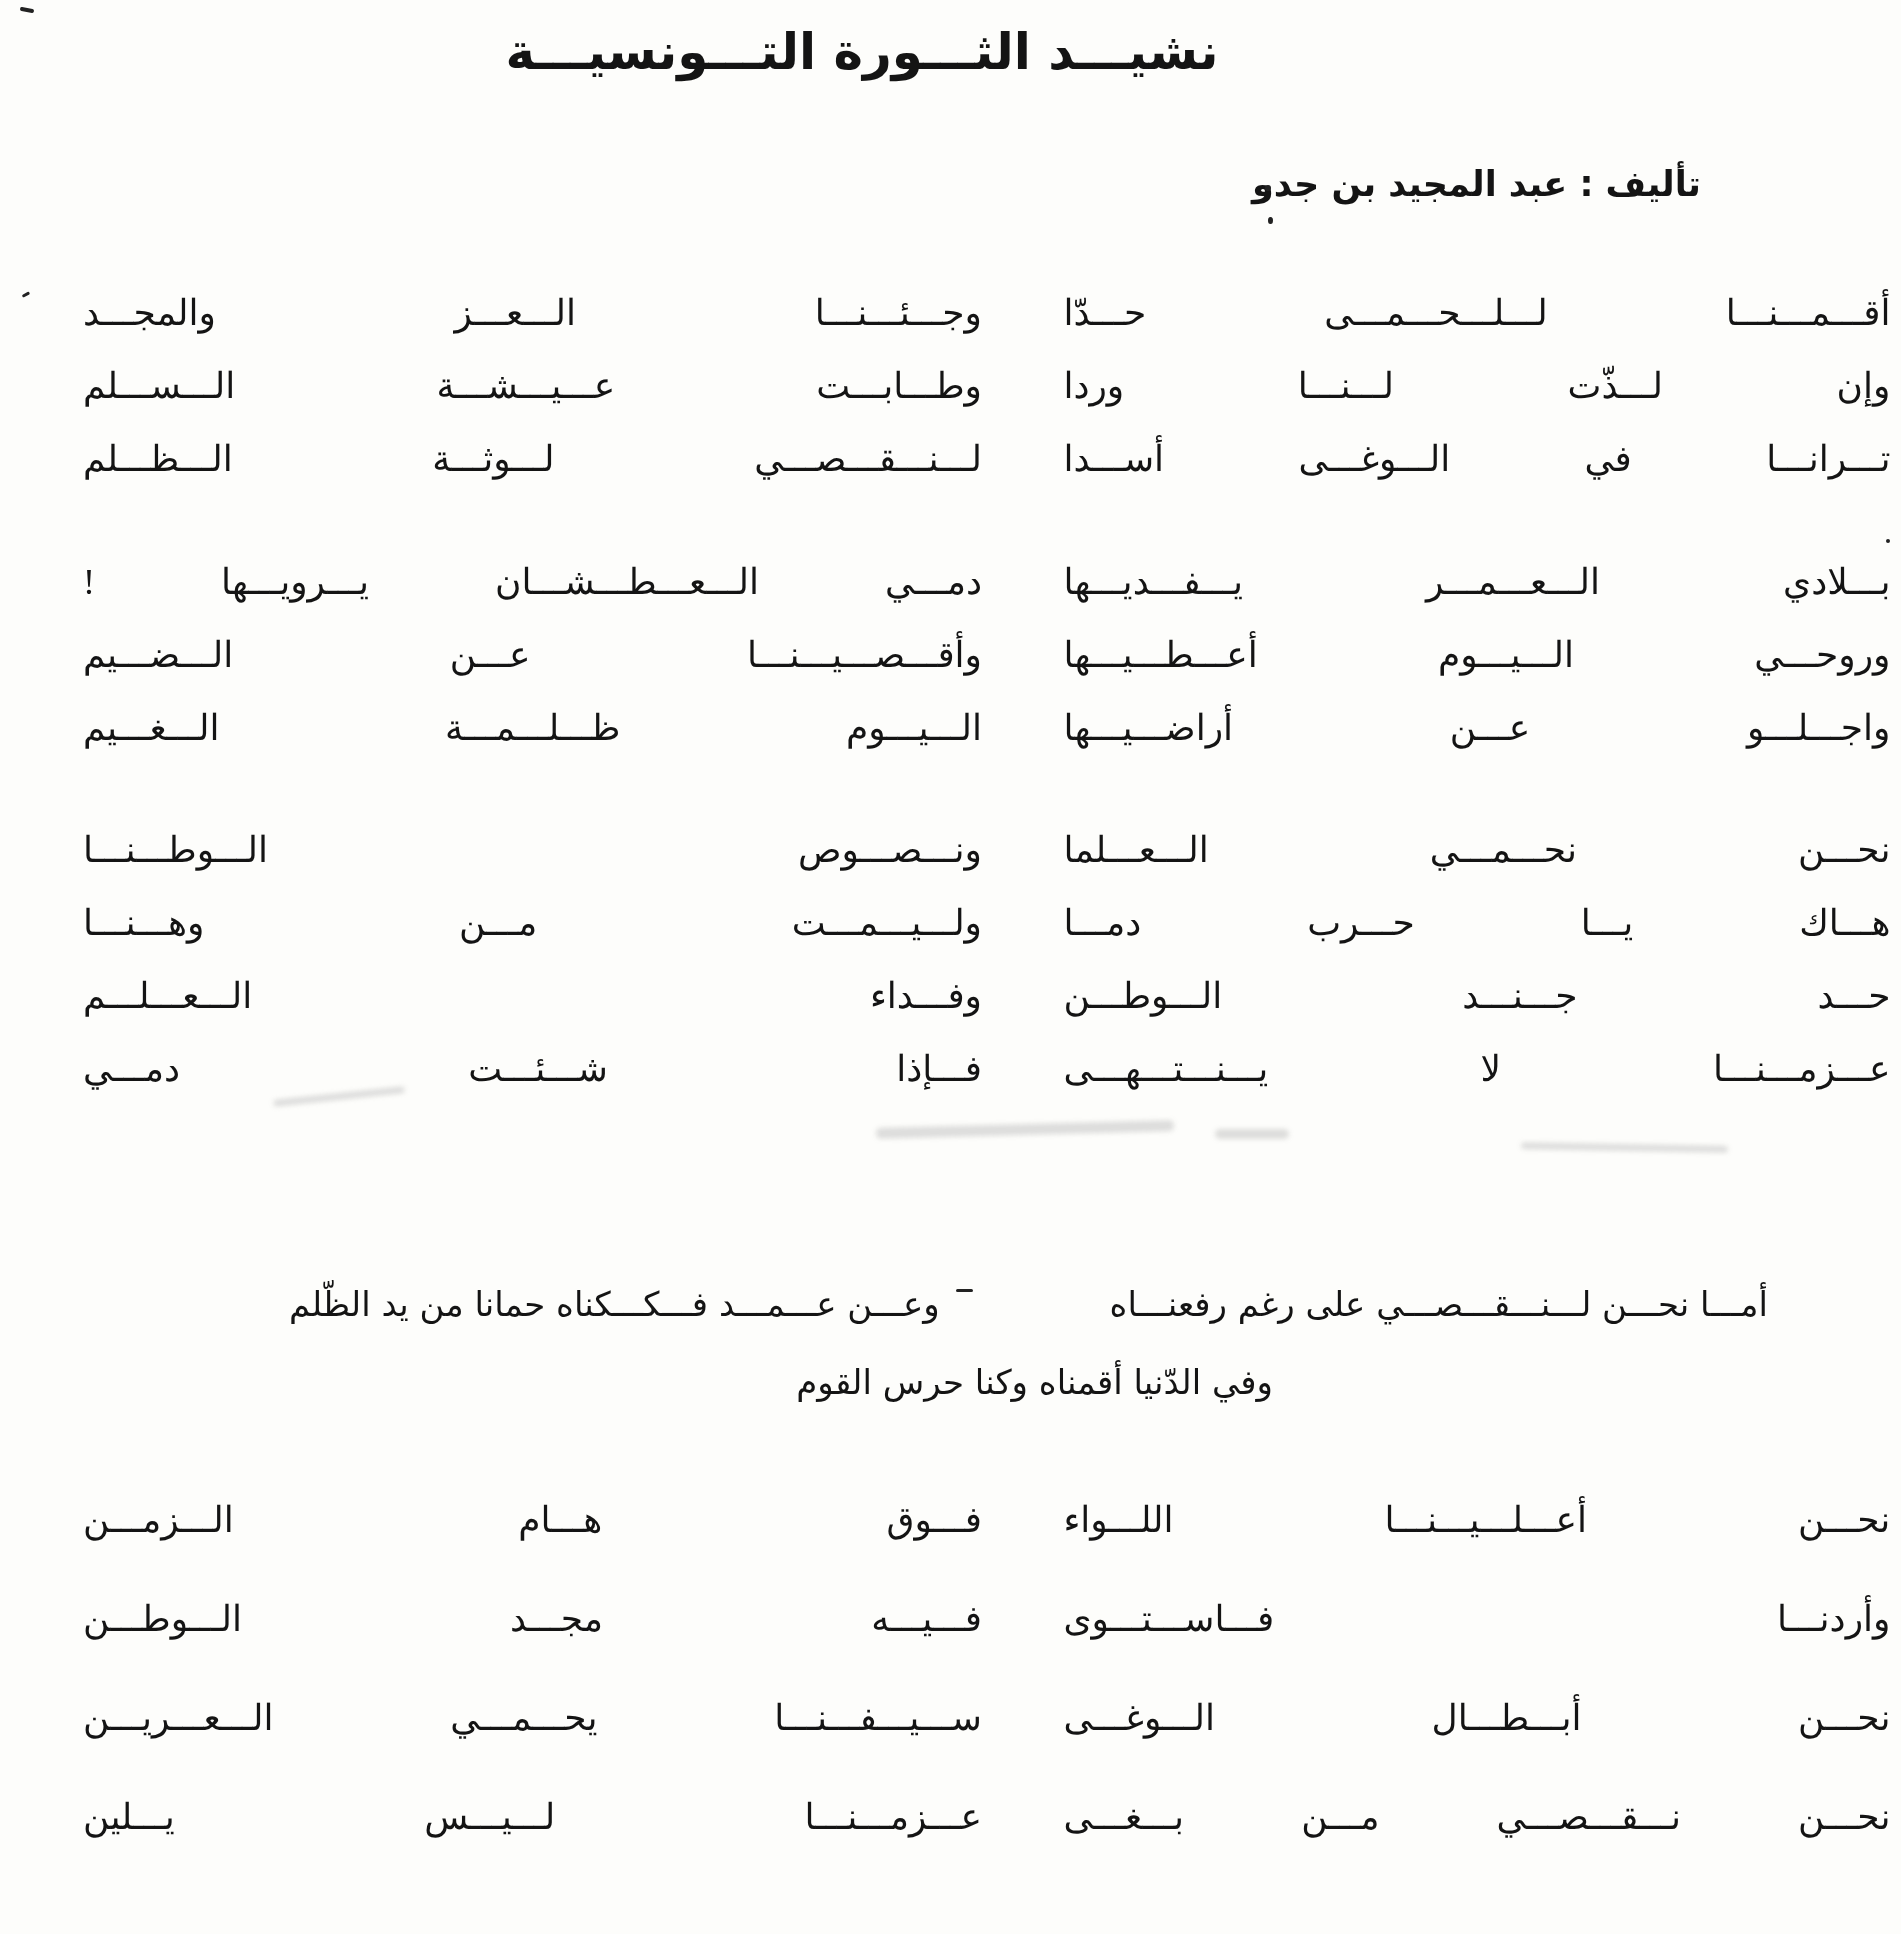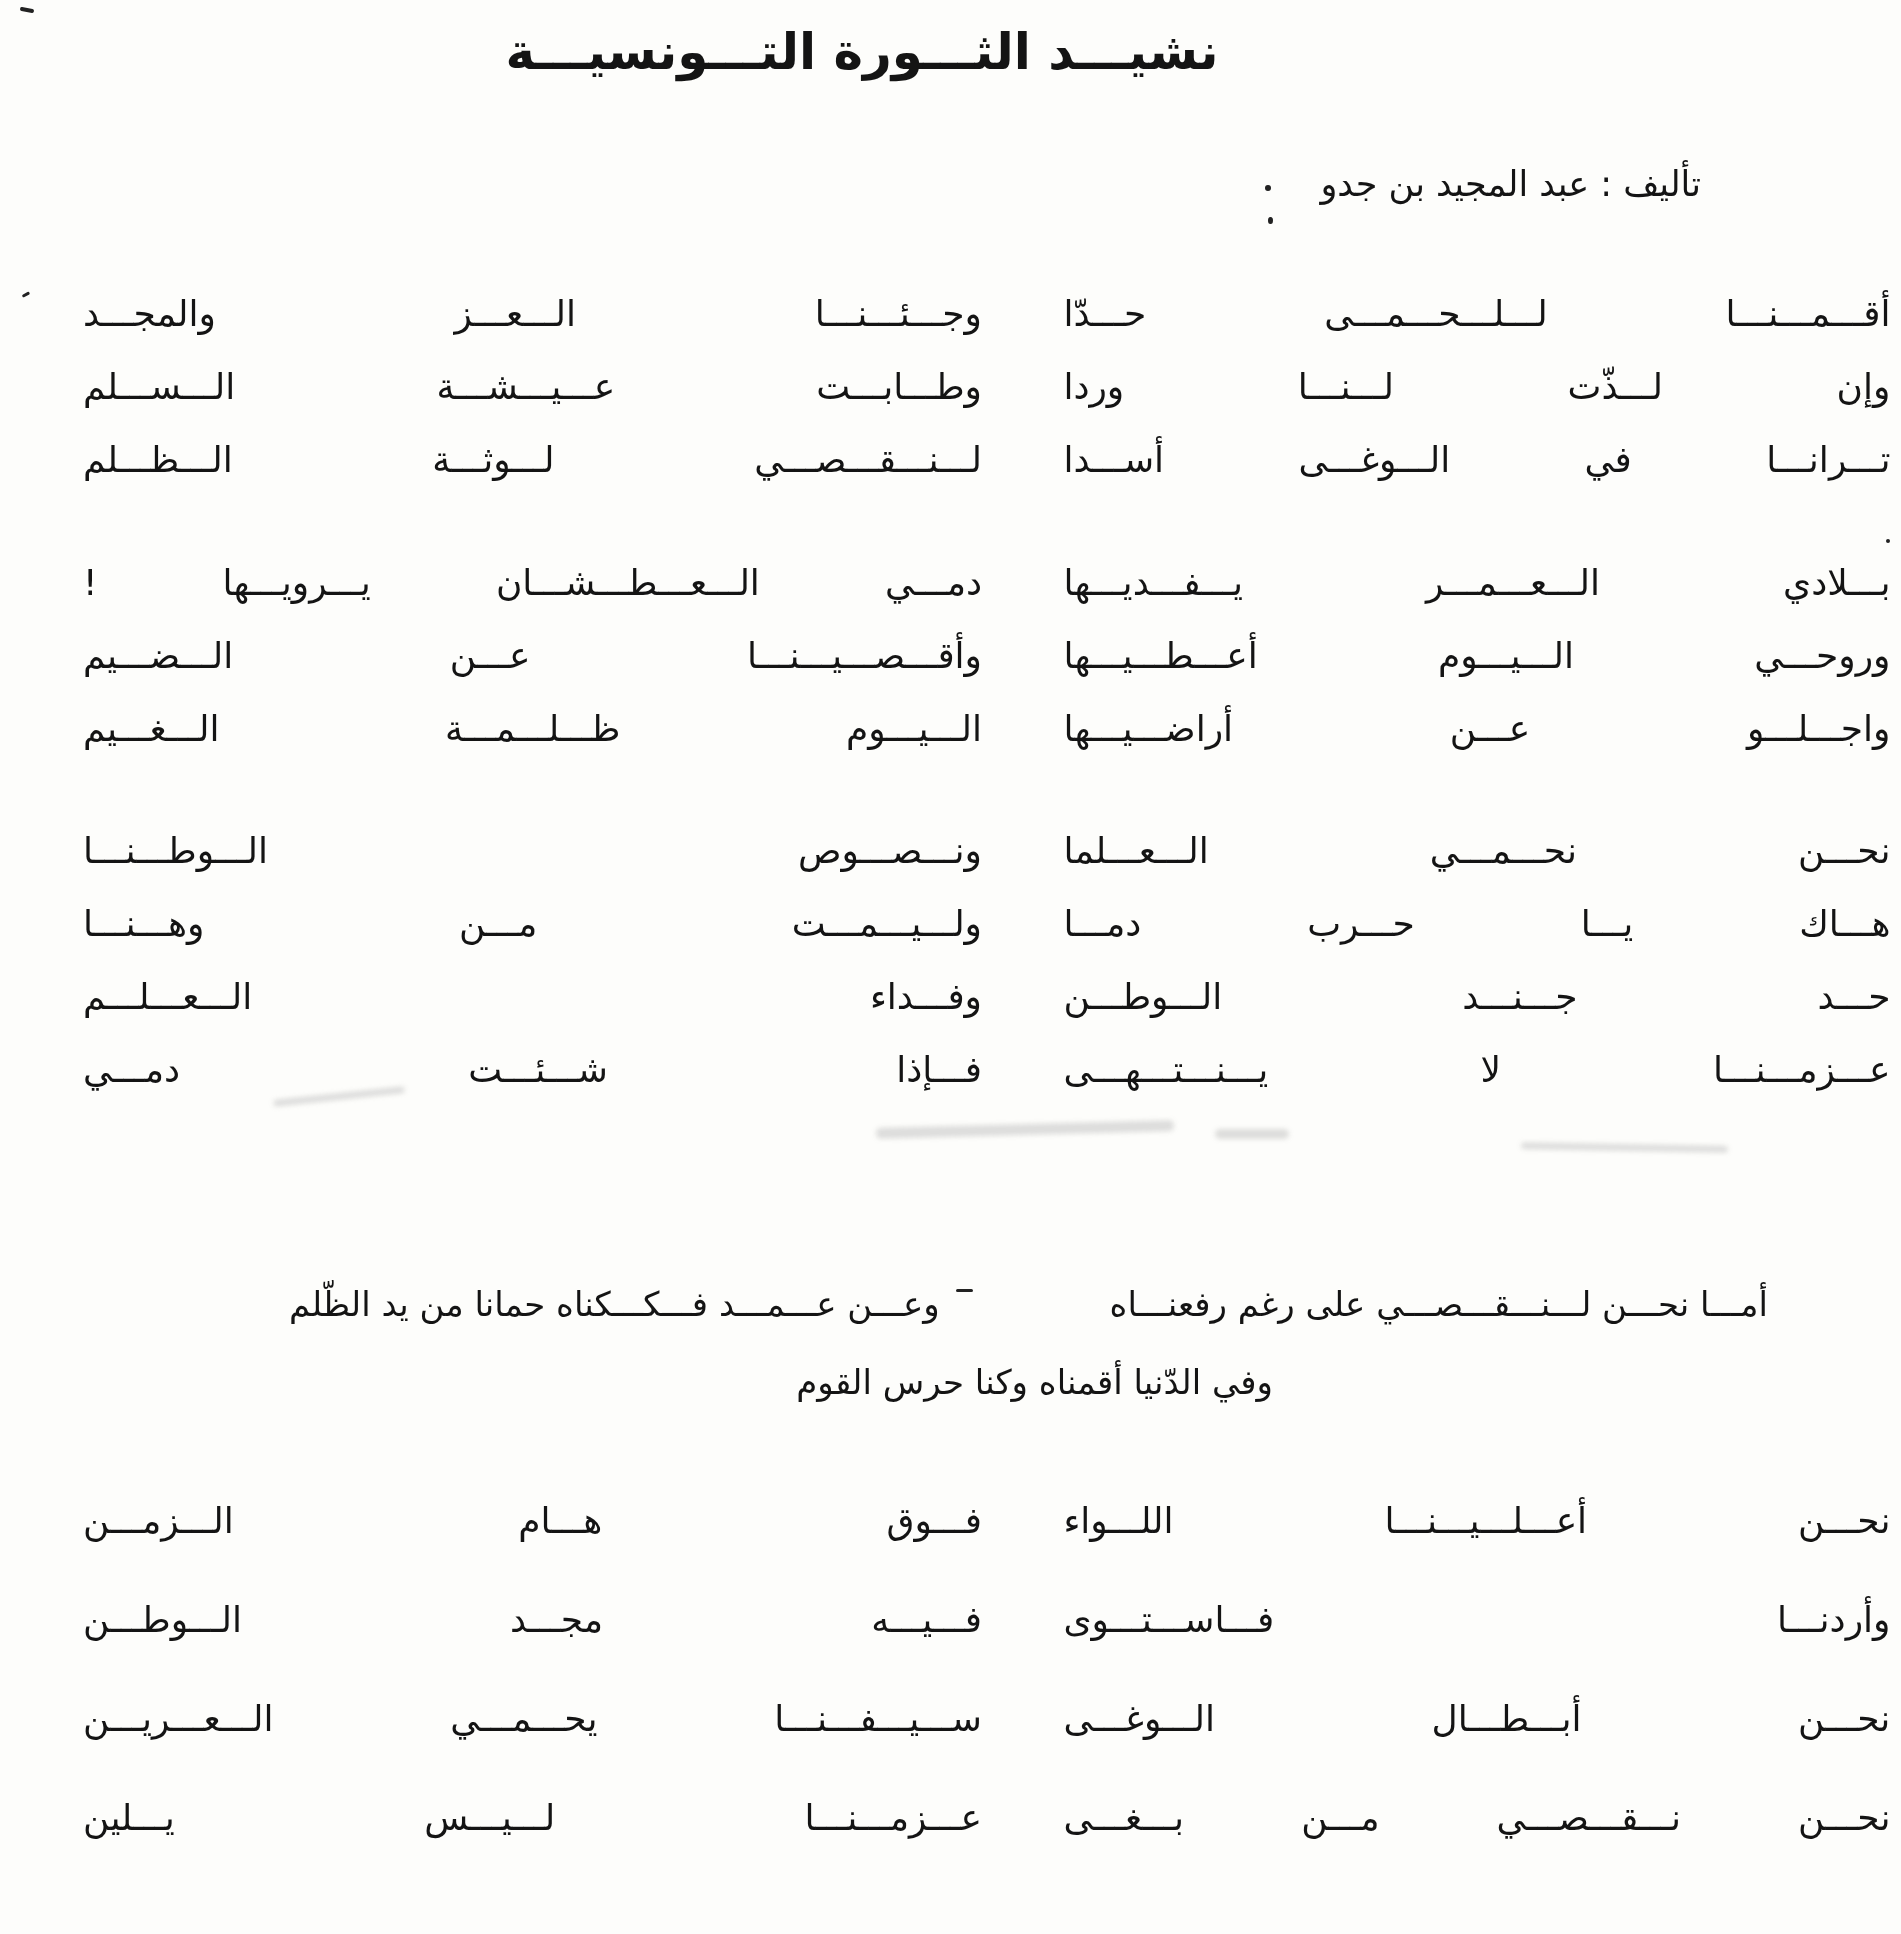--- a/index.html
+++ b/index.html
@@ -25,39 +25,40 @@
     font-size: 50px;
     font-weight: bold;
     letter-spacing: 0.8px;
   }
 
   .author {
     position: absolute;
     top: 164px;
     right: 201px;
     font-size: 35px;
-    font-weight: normal;
+    font-weight: bold;
   }
 
   .stanza {
     position: absolute;
     left: 83px;
     right: 11.6px;
   }
   .vrow {
     display: flex;
     justify-content: space-between;
     align-items: center;
   }
   .hemi {
     font-size: 36px;
     line-height: 73px;
     white-space: nowrap;
     text-align: justify;
     text-align-last: justify;
+    font-family: Liberation Serif, serif;
   }
   .hemi.first  { width: 827px; }
   .hemi.second { width: 899px; }
   .stanza.s4 .hemi { line-height: 99px; }
 
   .interlude1 {
     position: absolute;
     top: 1263px;
     left: 289px;
     right: 134px;

